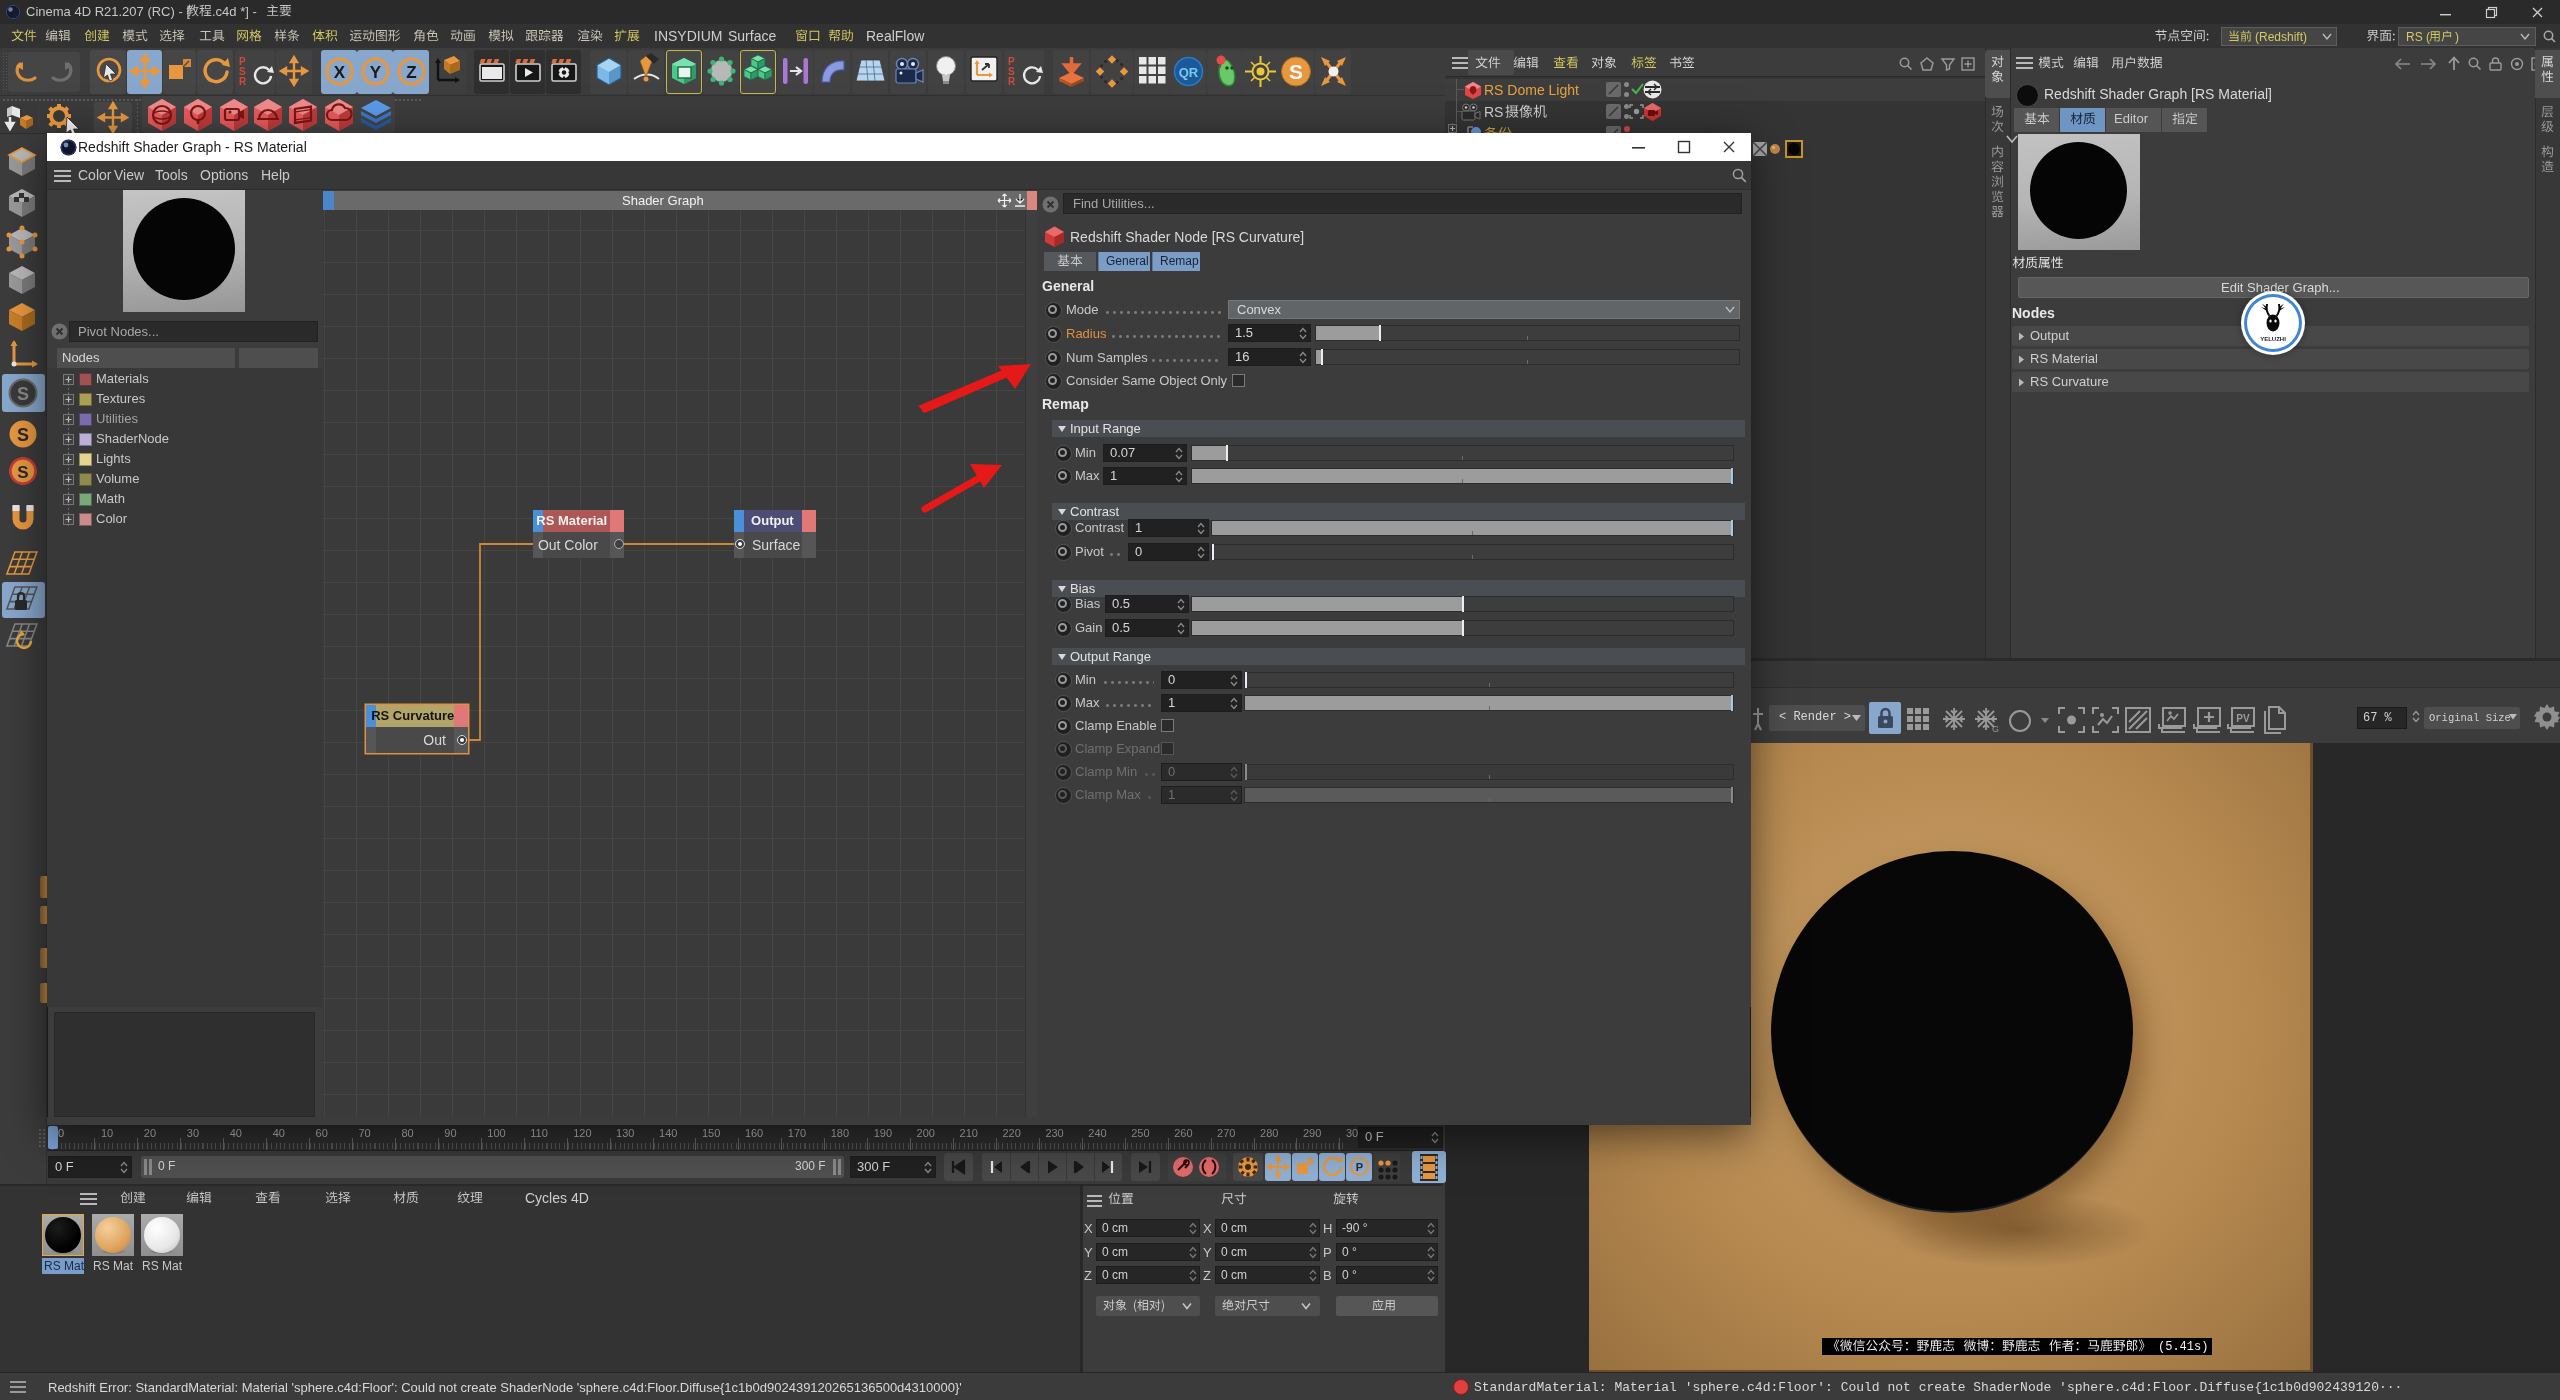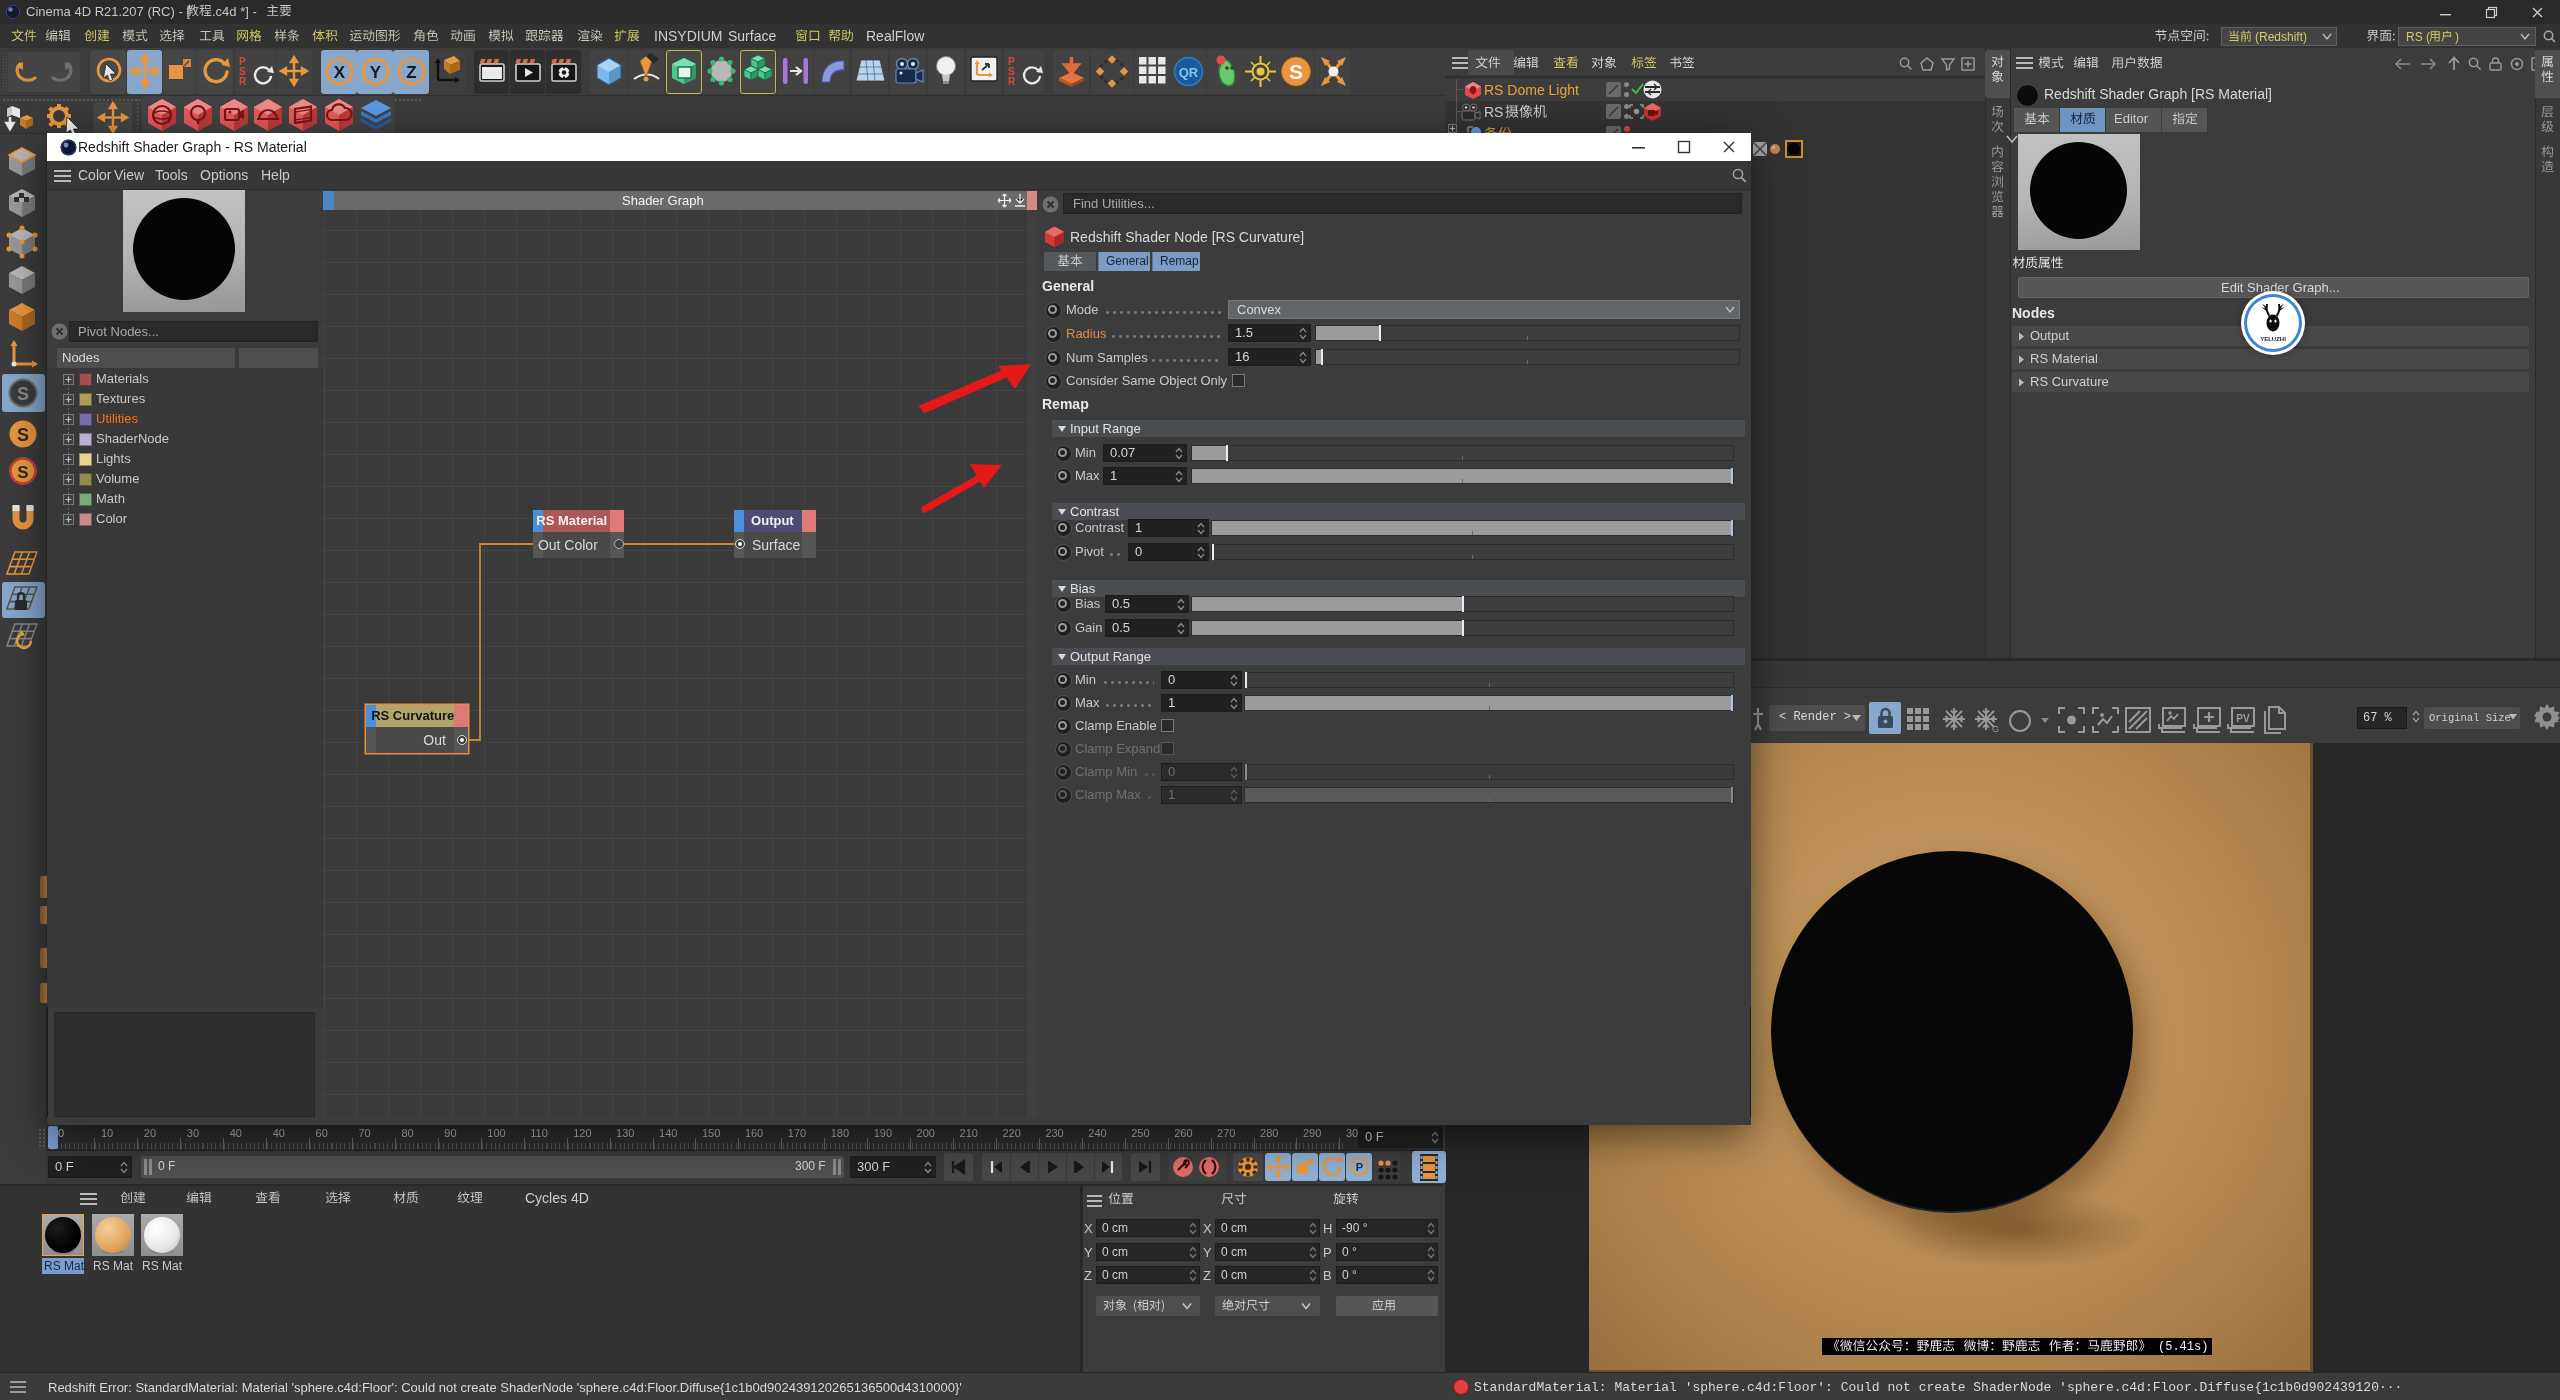--- a/index.html
+++ b/index.html
@@ -1613,21 +1613,21 @@
 <svg style="position:absolute;left:63px;top:394px;overflow:visible" width="11" height="11" viewBox="0 0 11 11">
       <path d="M2.5 5.5 L8.5 5.5 M5.5 2.5 L5.5 8.5" stroke="#bbb" stroke-width="1.2"></path>
     </svg>
 <div style="position:absolute;left:79px;top:393px;width:13px;height:13px;background:#ab9e55;border:1px solid rgba(0,0,0,0.35);box-sizing:border-box"></div>
 <div style="position:absolute;left:96px;top:391px;font:normal 13px 'Liberation Sans',sans-serif;color:#c8c8c8;white-space:nowrap;">Textures</div>
 <div style="position:absolute;left:63px;top:414px;width:11px;height:11px;background:#3f3f3f;border:1px solid #777;box-sizing:border-box"></div>
 <svg style="position:absolute;left:63px;top:414px;overflow:visible" width="11" height="11" viewBox="0 0 11 11">
       <path d="M2.5 5.5 L8.5 5.5 M5.5 2.5 L5.5 8.5" stroke="#bbb" stroke-width="1.2"></path>
     </svg>
 <div style="position:absolute;left:79px;top:413px;width:13px;height:13px;background:#7a6ca8;border:1px solid rgba(0,0,0,0.35);box-sizing:border-box"></div>
-<div style="position:absolute;left:96px;top:411px;font:normal 13px 'Liberation Sans',sans-serif;color:#f97316;white-space:nowrap;">Utilities</div>
+<div style="position:absolute;left:96px;top:411px;font:normal 13px 'Liberation Sans',sans-serif;color:#a3a3a3;white-space:nowrap;">Utilities</div>
 <div style="position:absolute;left:63px;top:434px;width:11px;height:11px;background:#3f3f3f;border:1px solid #777;box-sizing:border-box"></div>
 <svg style="position:absolute;left:63px;top:434px;overflow:visible" width="11" height="11" viewBox="0 0 11 11">
       <path d="M2.5 5.5 L8.5 5.5 M5.5 2.5 L5.5 8.5" stroke="#bbb" stroke-width="1.2"></path>
     </svg>
 <div style="position:absolute;left:79px;top:433px;width:13px;height:13px;background:#bcaed6;border:1px solid rgba(0,0,0,0.35);box-sizing:border-box"></div>
 <div style="position:absolute;left:96px;top:431px;font:normal 13px 'Liberation Sans',sans-serif;color:#c8c8c8;white-space:nowrap;">ShaderNode</div>
 <div style="position:absolute;left:63px;top:454px;width:11px;height:11px;background:#3f3f3f;border:1px solid #777;box-sizing:border-box"></div>
 <svg style="position:absolute;left:63px;top:454px;overflow:visible" width="11" height="11" viewBox="0 0 11 11">
       <path d="M2.5 5.5 L8.5 5.5 M5.5 2.5 L5.5 8.5" stroke="#bbb" stroke-width="1.2"></path>
     </svg>

